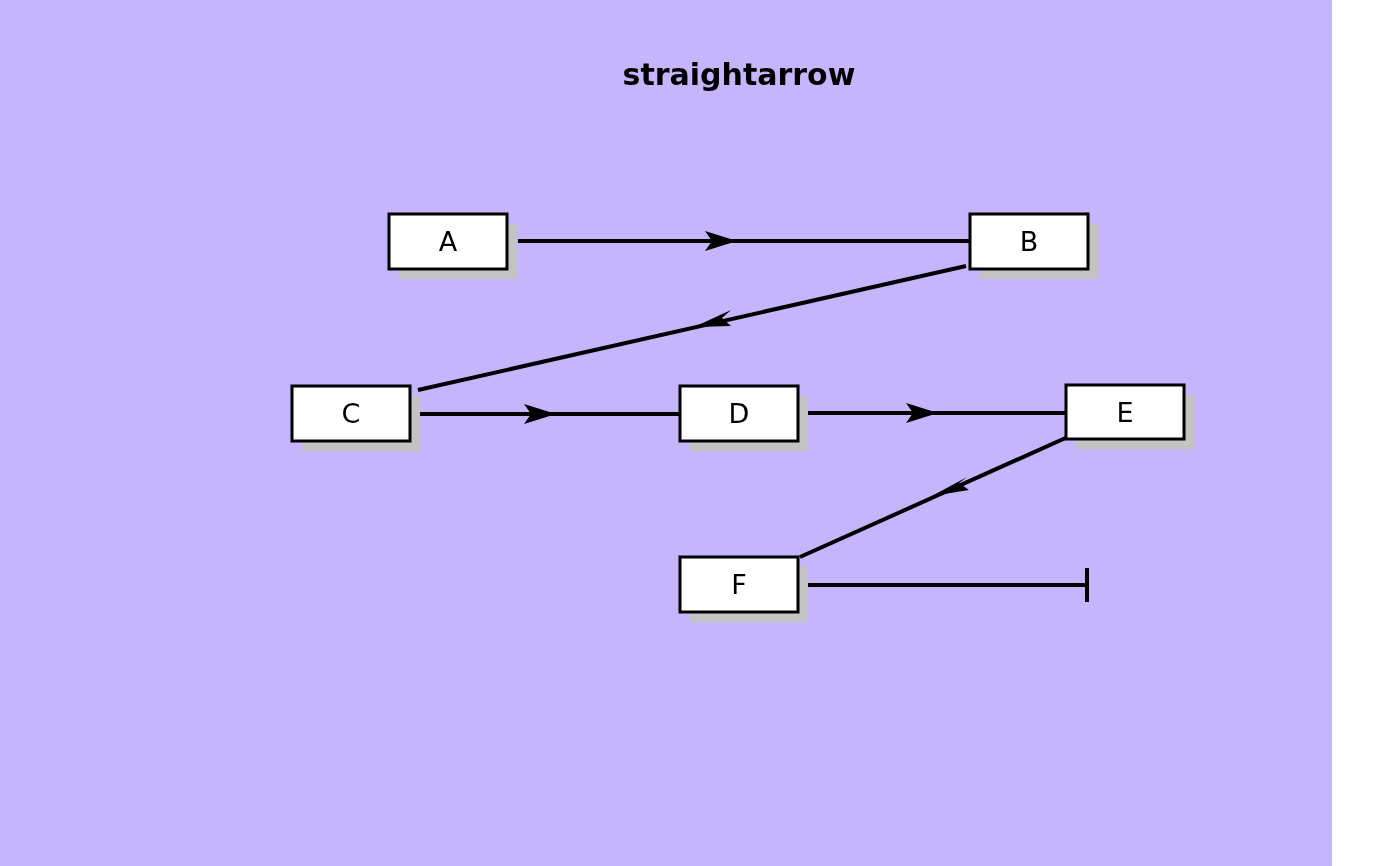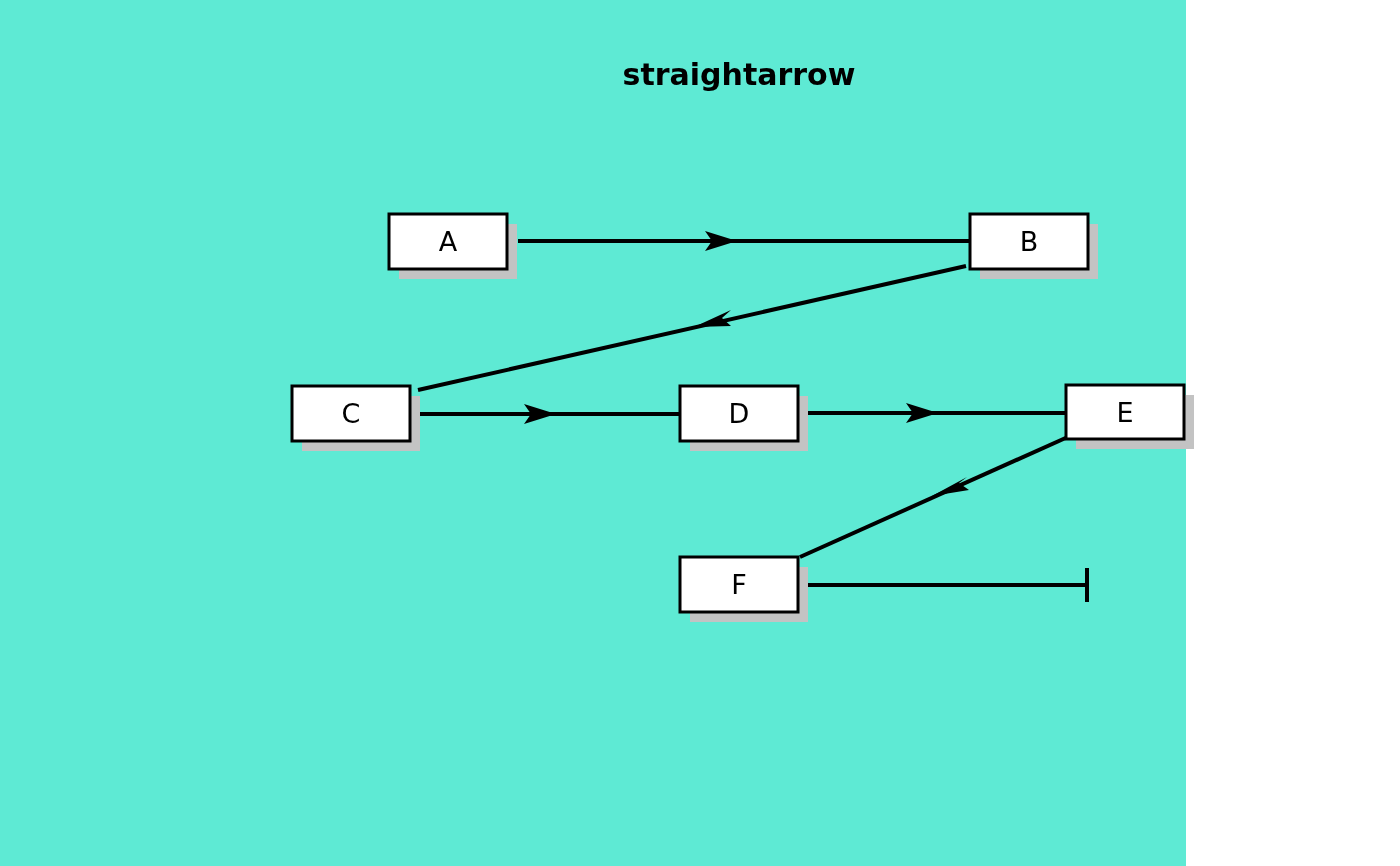--- a/index.html
+++ b/index.html
@@ -9,23 +9,23 @@
   }
   body {
     width: 1400px;
     height: 866px;
     font-family: "DejaVu Sans", sans-serif;
     overflow: hidden;
     position: relative;
   }
   #canvas {
     position: relative;
-    width: 1186px;
+    width: 1332px;
     height: 866px;
-    background: #5eead4;
+    background: #c4b5fd;
   }
   #diagram-title {
     position: absolute;
     left: 0;
     top: 56px;
     width: 1478px;
     text-align: center;
     font-family: "DejaVu Sans", sans-serif;
     font-size: 30px;
     font-weight: bold;

